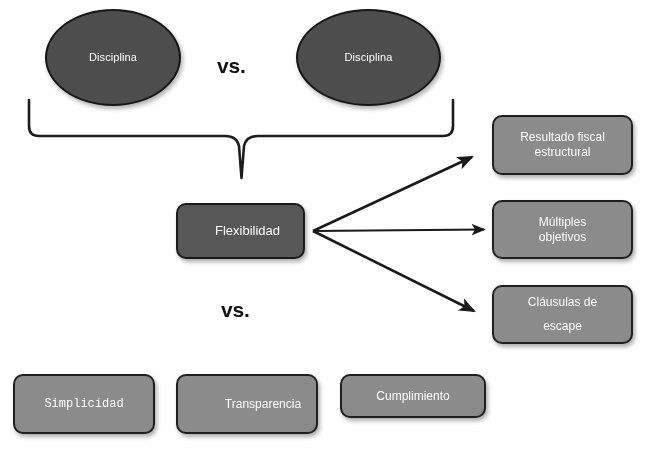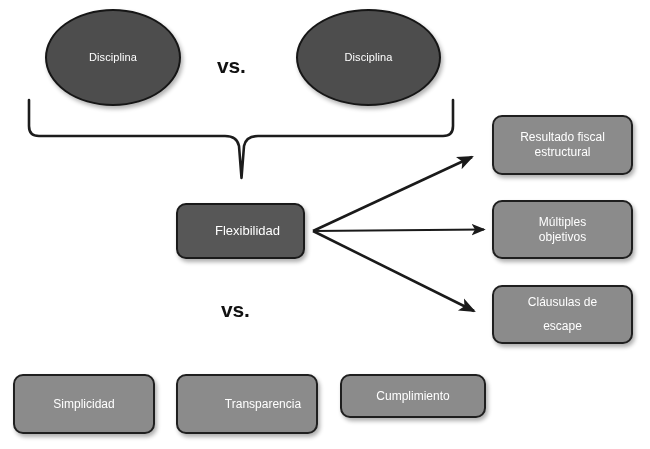--- a/index.html
+++ b/index.html
@@ -131,21 +131,21 @@
   <div class="node box-mid" style="left:492px; top:200px; width:141px; height:59px; flex-direction:column;">
     <span>Múltiples</span>
     <span>objetivos</span>
   </div>
 
   <div class="node box-mid" style="left:492px; top:285px; width:141px; height:59px; flex-direction:column;gap:9px;">
     <span>Cláusulas de</span>
     <span>escape</span>
   </div>
 
-  <div class="node box-mid" style="left:13px; top:374px; width:142px; height:60px;">
+  <div class="node box-mid" style="left:13px; top:374px; width:142px; height:60px;font-family:Liberation Mono, monospace;">
     <span>Simplicidad</span>
   </div>
 
   <div class="node box-mid" style="left:176px; top:374px; width:142px; height:60px;padding-left:32px;">
     <span>Transparencia</span>
   </div>
 
   <div class="node box-mid" style="left:340px; top:374px; width:146px; height:44px;">
     <span>Cumplimiento</span>
   </div>

